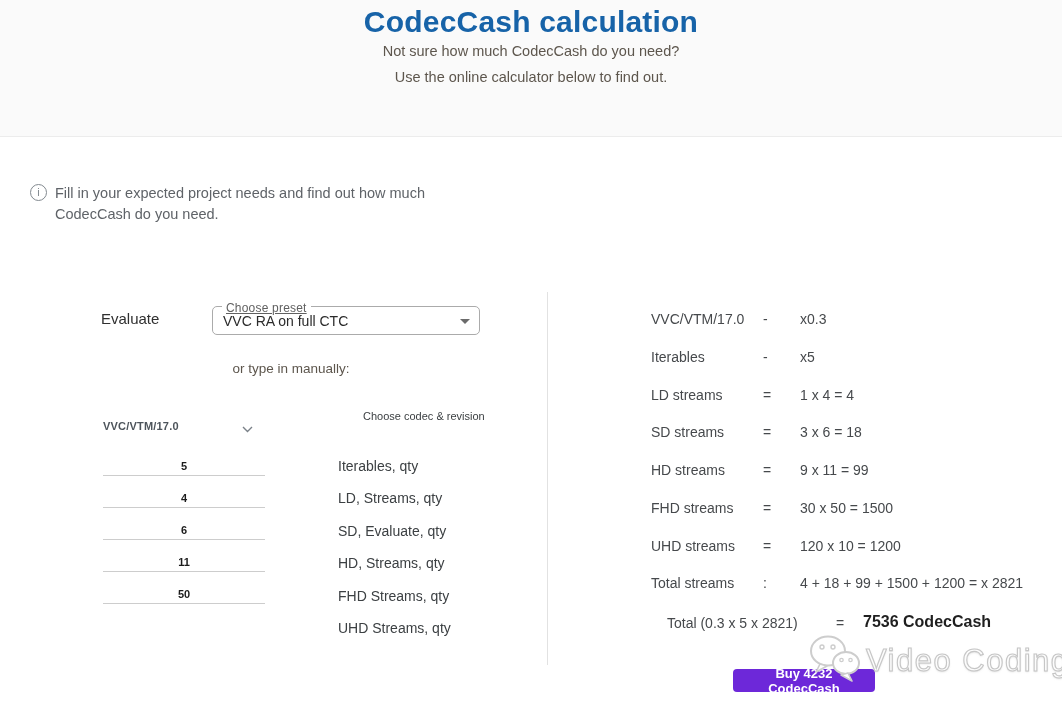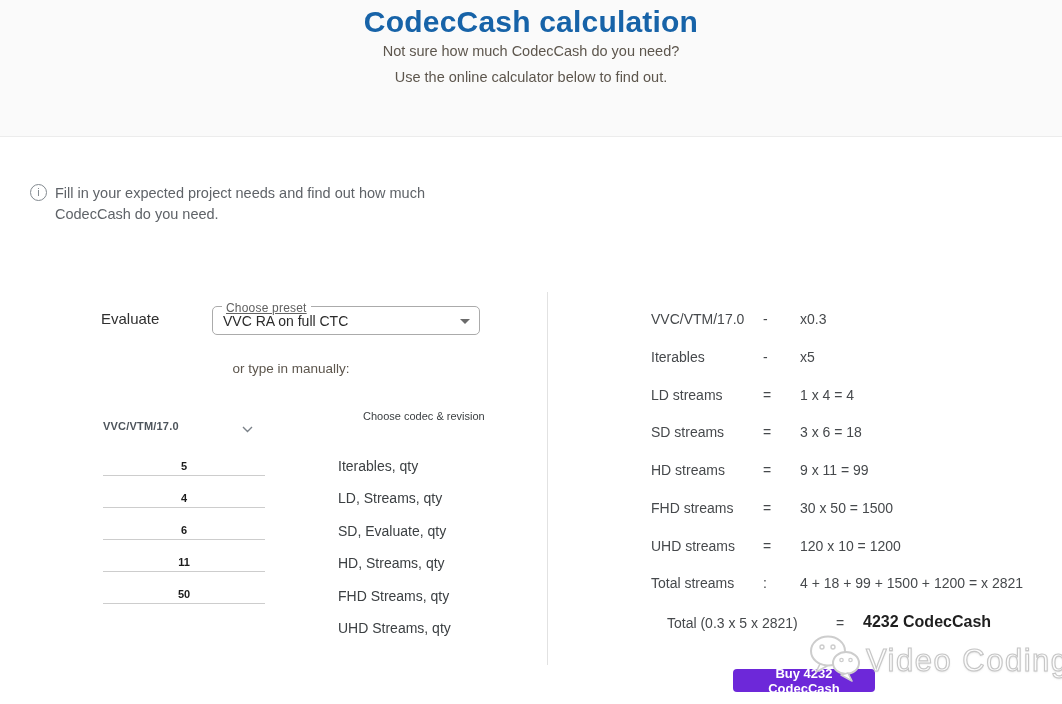--- a/index.html
+++ b/index.html
@@ -171,21 +171,21 @@
     <span class="res-val">120 x 10 = 1200</span>
   </div>
   <div class="res-row" style="top:575px">
     <span class="res-name">Total streams</span>
     <span class="res-op">:</span>
     <span class="res-val">4 + 18 + 99 + 1500 + 1200 = x 2821</span>
   </div>
   <div class="res-row res-total" style="top:615px">
     <span class="res-name">Total (0.3 x 5 x 2821)</span>
     <span class="res-op">=</span>
-    <span class="res-val">4232 CodecCash</span>
+    <span class="res-val">7536 CodecCash</span>
   </div>
 
   <button class="buy-btn">Buy 4232 CodecCash</button>
 
   <div class="watermark">
     <span>
       <svg width="54" height="54" viewBox="0 0 54 54">
         <ellipse cx="20" cy="19" rx="17" ry="14.5" fill="#ffffff" stroke="#cdcdcd" stroke-width="2"></ellipse>
         <path d="M12 32 L8 40 L19 34 Z" fill="#ffffff" stroke="#cdcdcd" stroke-width="1.6" stroke-linejoin="round"></path>
         <circle cx="14" cy="15" r="2" fill="none" stroke="#cdcdcd" stroke-width="1.4"></circle>

